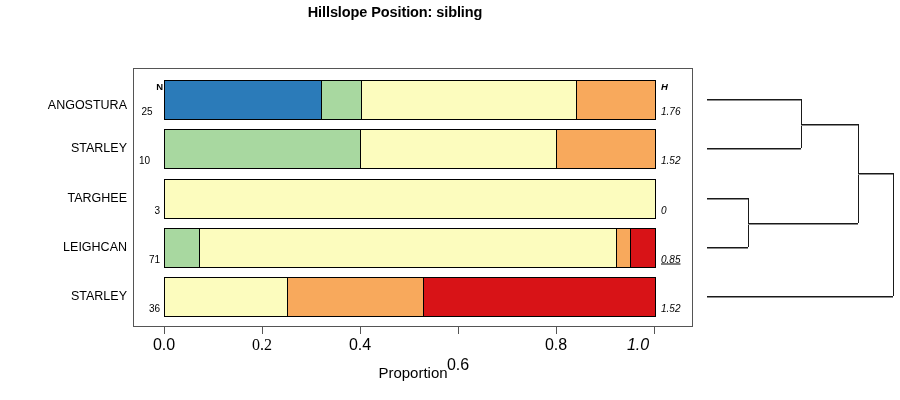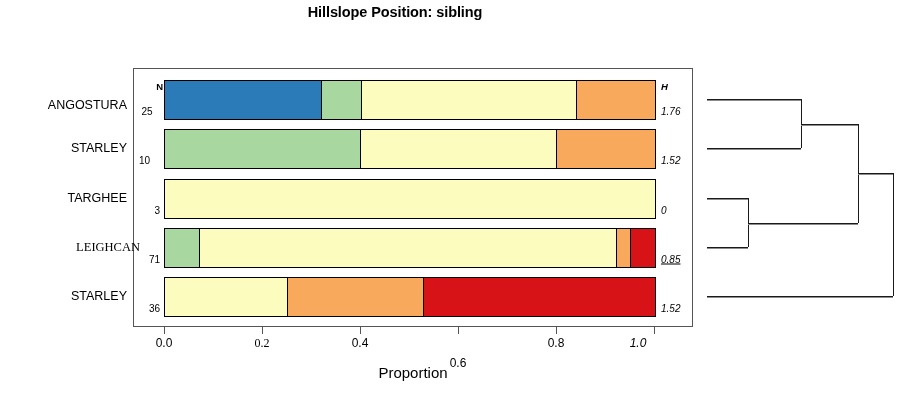--- a/index.html
+++ b/index.html
@@ -148,21 +148,21 @@
     width: 1px;
     height: 7px;
     background: #555;
   }
   .tick-label {
     position: absolute;
     top: 9px;
     width: 40px;
     margin-left: -20px;
     text-align: center;
-    font-size: 12px;
+    font-size: 16px;
   }
   #x-axis-title {
     position: absolute;
     left: 133px;
     top: 364px;
     width: 560px;
     text-align: center;
     font-size: 15px;
   }
 
@@ -227,21 +227,21 @@
       <div id="h-header" style="left: 661px; top: 86px;">H</div>
       <div class="taxon-label" style="left: 2px; top: 99px; margin-top: 6px;">ANGOSTURA</div>
       <div class="n-value" style="left: 134px; top: 111px; text-align: center;">25</div>
       <div class="h-value" style="left: 661px; top: 111px;">1.76</div>
       <div class="taxon-label" style="left: 2px; top: 148px;">STARLEY</div>
       <div class="n-value" style="left: 124px; top: 160px;">10</div>
       <div class="h-value" style="left: 661px; top: 160px;">1.52</div>
       <div class="taxon-label" style="left: 2px; top: 198px;">TARGHEE</div>
       <div class="n-value" style="left: 134px; top: 210px;">3</div>
       <div class="h-value" style="left: 661px; top: 210px;">0</div>
-      <div class="taxon-label" style="left: 15px; top: 247px; font-family: Liberation Serif, serif;">LEIGHCAN</div>
+      <div class="taxon-label" style="left: 2px; top: 247px;">LEIGHCAN</div>
       <div class="n-value" style="left: 134px; top: 259px;">71</div>
       <div class="h-value" style="left: 661px; top: 259px; text-decoration: underline;">0.85</div>
       <div class="taxon-label" style="left: 2px; top: 296px;">STARLEY</div>
       <div class="n-value" style="left: 134px; top: 308px;">36</div>
       <div class="h-value" style="left: 661px; top: 308px;">1.52</div>
     </div>
 
   <div id="axis">
       <div class="tick" style="left: 31px;"></div>
       <div class="tick-label" style="left: 31px;">0.0</div>

